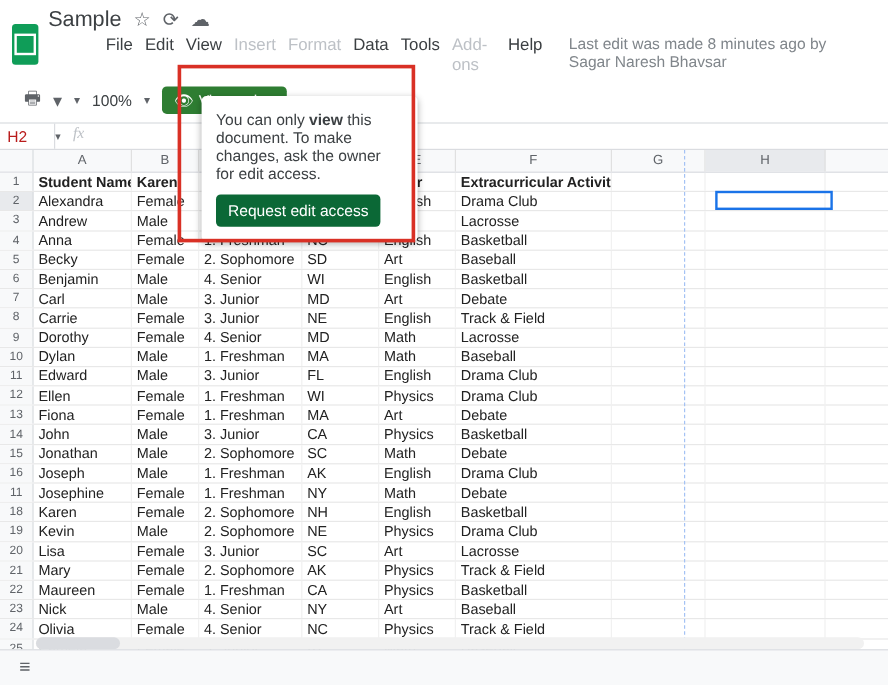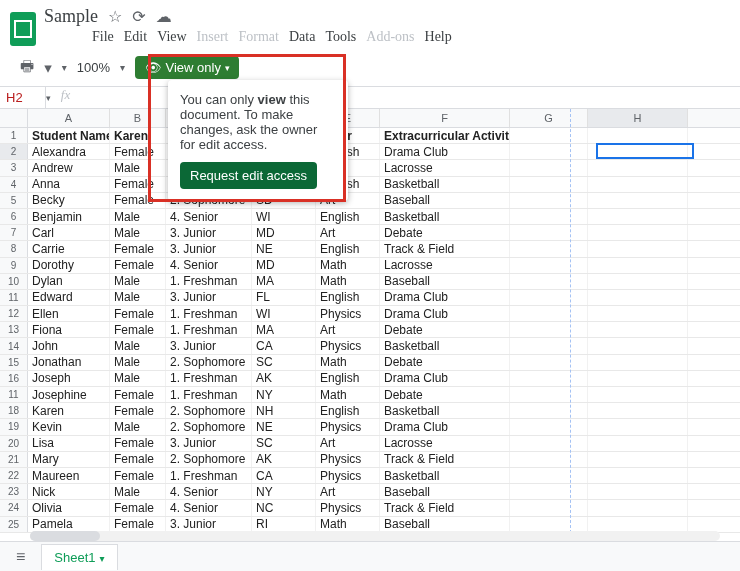--- a/index.html
+++ b/index.html
@@ -1,17 +1,17 @@
 <!DOCTYPE html>
 <html><head>
 <meta charset="utf-8">
 <style>
   * { box-sizing: border-box; margin: 0; padding: 0; }
   body { font-family: Arial, sans-serif; font-size: 13px; color: #3c4043; background: #fff; width: 740px; height: 571px; overflow: hidden; position: relative; }
-  .titlebar { display: flex; align-items: center; padding: 6px 10px 0 10px; gap: 8px; font-family: Liberation Serif, serif; }
+  .titlebar { display: flex; align-items: center; padding: 6px 10px 0 10px; gap: 8px; }
   .logo { width: 26px; height: 34px; background: #0f9d58; border-radius: 3px; position: relative; display:flex;align-items:center;justify-content:center; }
   .logo::before { content:""; width:14px;height:14px;border:2px solid #fff; }
   .docname { font-size: 18px; color: #3c4043; }
   .title-icons { display:flex; gap:10px; color:#5f6368; font-size:16px; }
   .menubar { display:flex; gap:10px; padding: 2px 10px 6px 48px; font-size:14px; color:#3c4043; }
   .menubar .disabled { color:#bdc1c6; }
   .lastedit { color:#80868b; font-size:13px; margin-left:12px; }
   .toolbar { display:flex; align-items:center; gap:10px; padding:4px 10px 6px 20px; border-bottom:1px solid #dadce0; }
   .tb-ic { font-size:15px; color:#5f6368; }
   .zoom { font-size:13px; color:#3c4043; }
@@ -61,20 +61,21 @@
     <div class="menubar">
       <span>File</span>
       <span>Edit</span>
       <span>View</span>
       <span class="disabled">Insert</span>
       <span class="disabled">Format</span>
       <span>Data</span>
       <span>Tools</span>
       <span class="disabled">Add-ons</span>
       <span>Help</span>
+      <span class="lastedit">Last edit was made 8 minutes ago by Sagar Naresh Bhavsar</span>
     </div>
   </div>
 </div>
 
 <div class="toolbar">
   <span class="tb-ic">🖶</span>
   <span class="tb-ic">▾</span>
   <span class="tb-ic" style="font-size:10px">▾</span>
   <span class="zoom">100%</span>
   <span class="tb-ic" style="font-size:10px">▾</span>
@@ -390,16 +391,13 @@
   <div class="reqbtn">Request edit access</div>
 </div>
 <div class="redbox"></div>
 
 <div class="hscroll">
     <div class="hscroll-thumb"></div>
   </div>
 
 <div class="tabs">
   <span class="lines">≡</span>
-  <div class="sheet-tab">
-    <span>Sheet1</span><span class="dd">▾</span>
-  </div>
 </div>
 
 </body></html>

